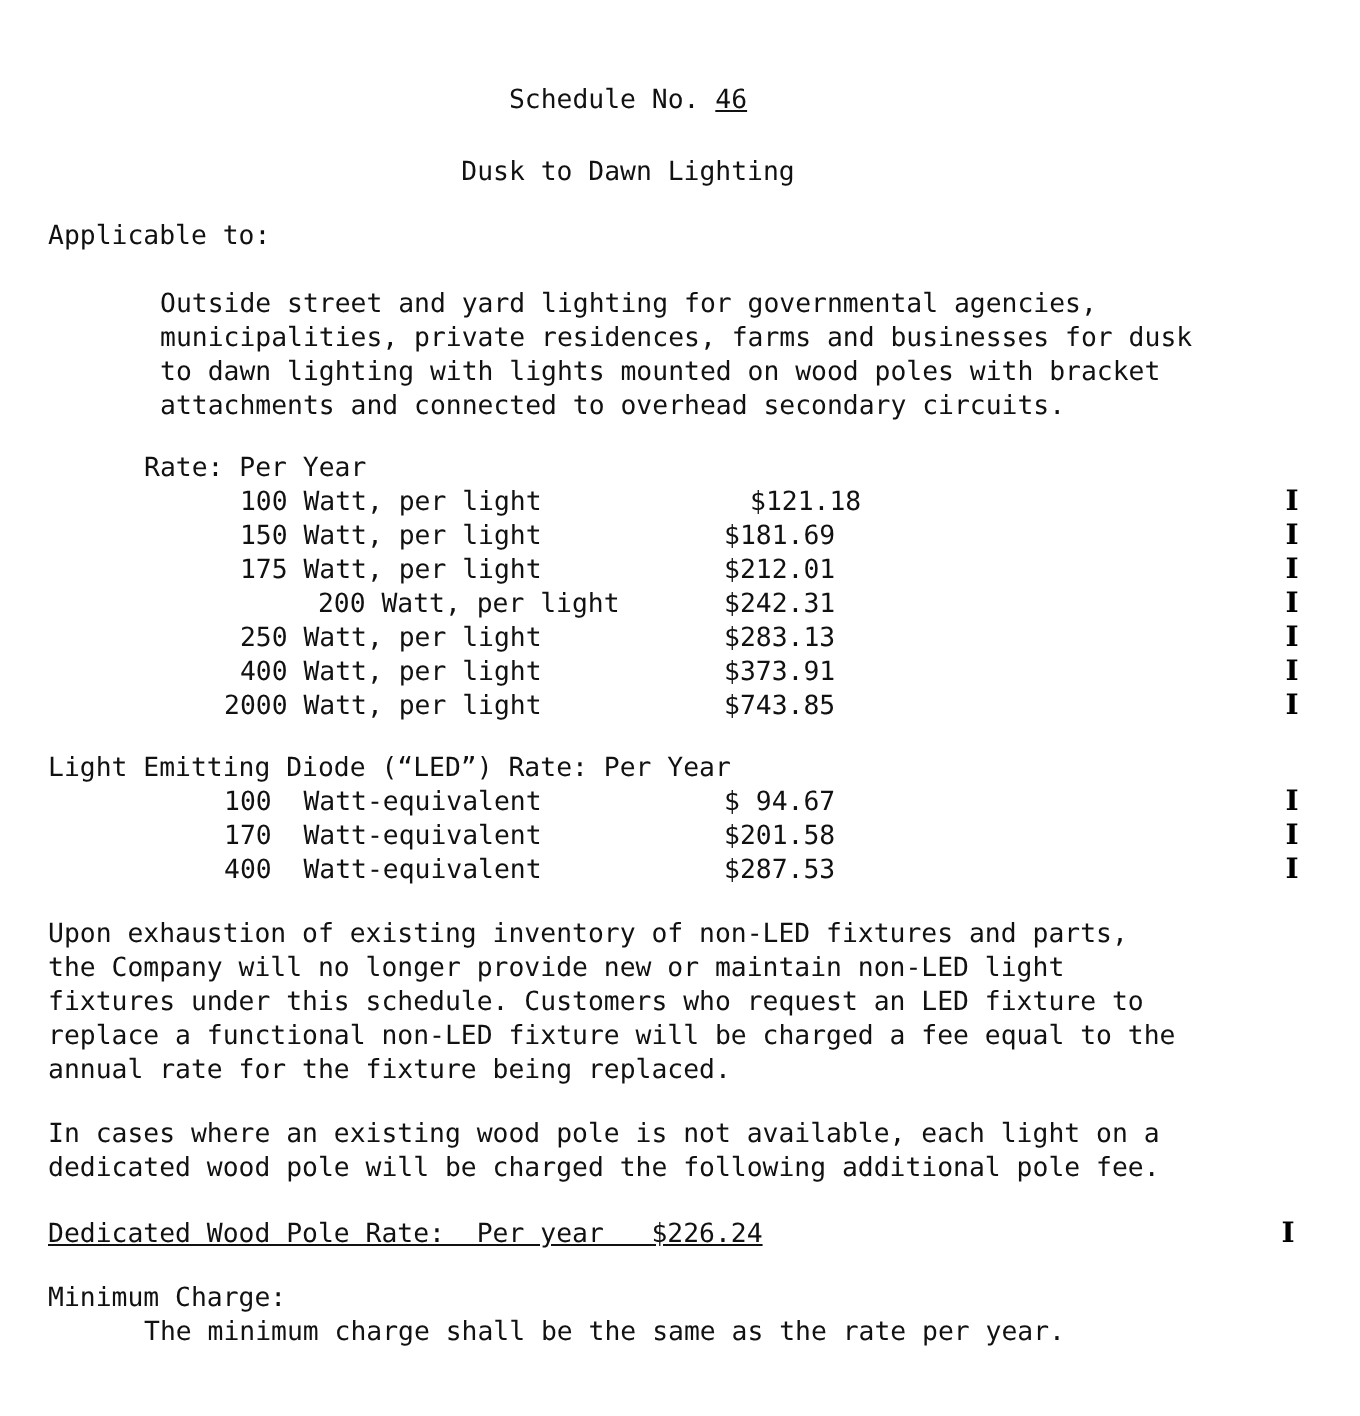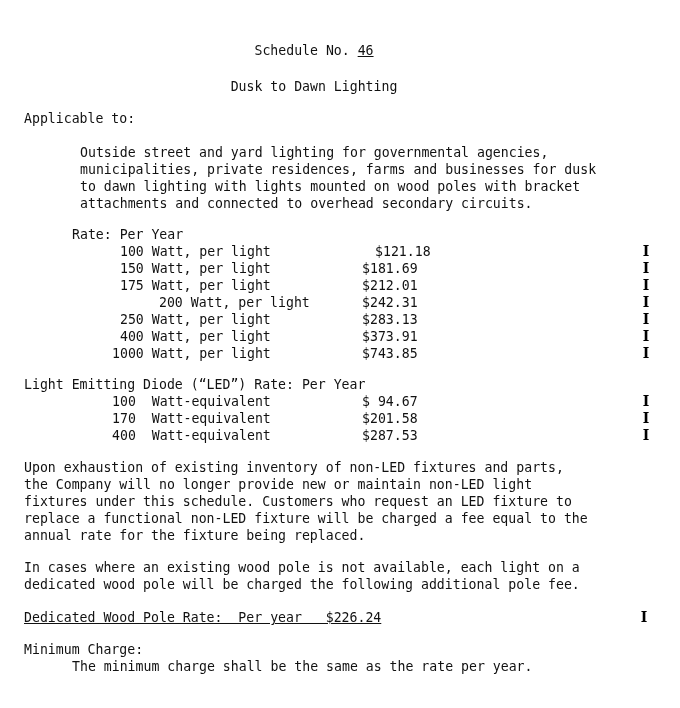--- a/index.html
+++ b/index.html
@@ -89,21 +89,21 @@
   <div class="mark" style="top:295px;">I</div>
 
   <div class="ln" style="top:311px; left:112px;"> 250 Watt, per light</div>
   <div class="ln" style="top:311px; left:362px;">$283.13</div>
   <div class="mark" style="top:312px;">I</div>
 
   <div class="ln" style="top:328px; left:112px;text-align:right;"> 400 Watt, per light</div>
   <div class="ln" style="top:328px; left:362px;">$373.91</div>
   <div class="mark" style="top:329px;">I</div>
 
-  <div class="ln" style="top:345px; left:112px;">1000 Watt, per light</div>
+  <div class="ln" style="top:345px; left:112px;">2000 Watt, per light</div>
   <div class="ln" style="top:345px; left:362px;">$743.85</div>
   <div class="mark" style="top:346px;">I</div>
 
   <div class="ln" style="top:376px;">Light Emitting Diode (“LED”) Rate: Per Year</div>
 
   <div class="ln" style="top:393px; left:112px;">100  Watt-equivalent</div>
   <div class="ln" style="top:393px; left:362px;">$ 94.67</div>
   <div class="mark" style="top:394px;">I</div>
 
   <div class="ln" style="top:410px; left:112px;">170  Watt-equivalent</div>

